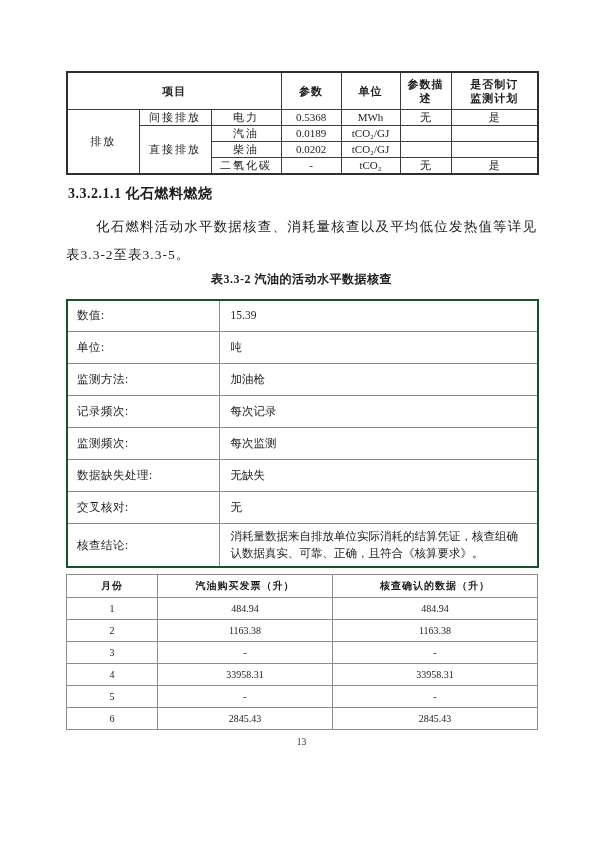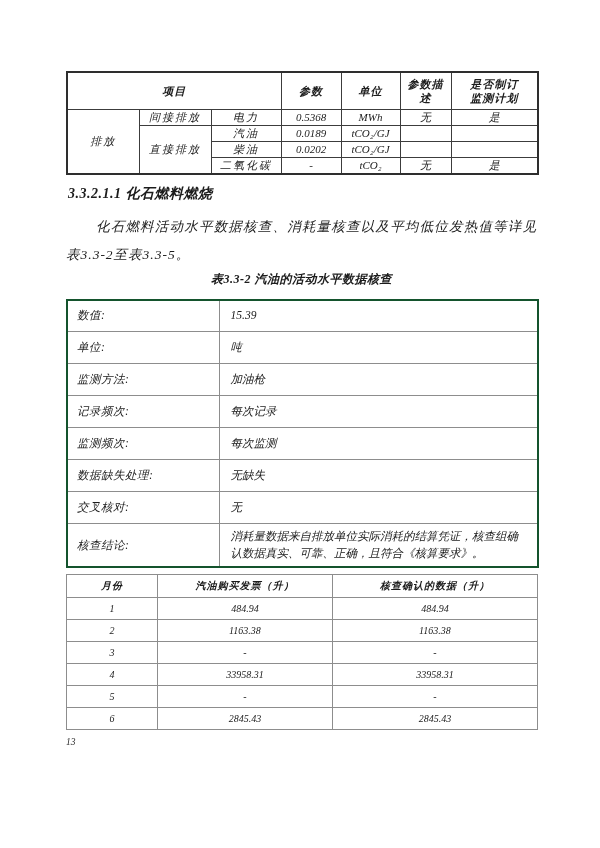--- a/index.html
+++ b/index.html
@@ -5,21 +5,20 @@
   * { box-sizing: border-box; margin: 0; padding: 0; }
   html, body { background: #ffffff; }
   .page {
     position: relative;
     width: 600px;
     height: 848px;
     background: #ffffff;
     font-family: "Liberation Serif", "DejaVu Serif", serif;
     color: #1c1c1c;
     overflow: hidden;
-    font-style: italic;
   }
   .content {
     position: absolute;
     left: 66px;
     top: 71px;
     width: 471px;
   }
 
   
   table { border-collapse: collapse; table-layout: fixed; width: 471px; }
@@ -83,21 +82,21 @@
     border: 1px solid #8d8d8d;
     text-align: center;
     vertical-align: middle;
     font-size: 10px;
   }
   .monthly-table th { height: 23px; font-weight: bold; letter-spacing: 1px; }
   .monthly-table td { height: 22px; }
 
   .page-number {
     margin-top: 7px;
-    text-align: left;
+    text-align: center;
     font-size: 9.5px;
     color: #2f2f2f;
   }
 </style>
 </head>
 <body>
 
 <div class="page">
   <div class="content">
 

